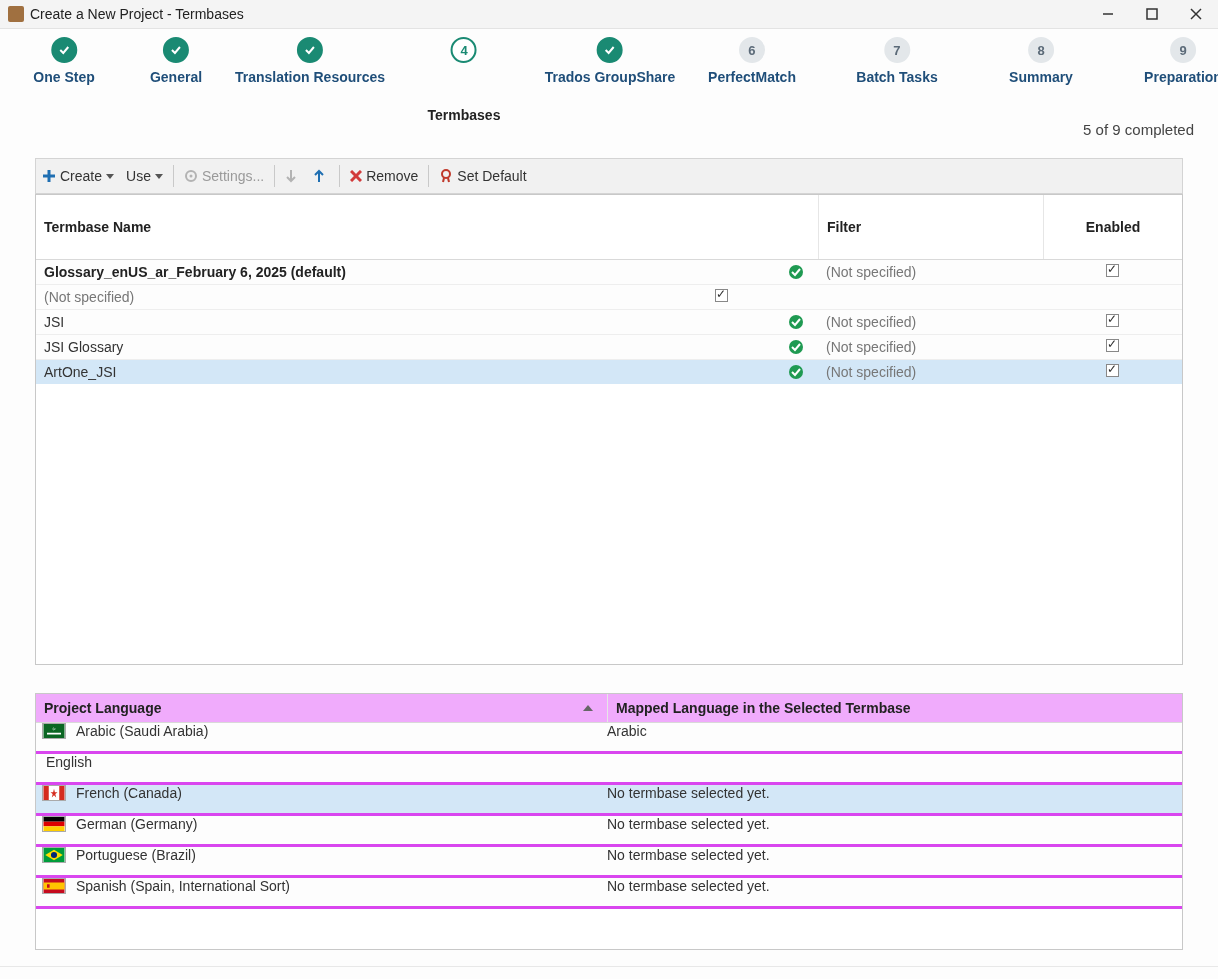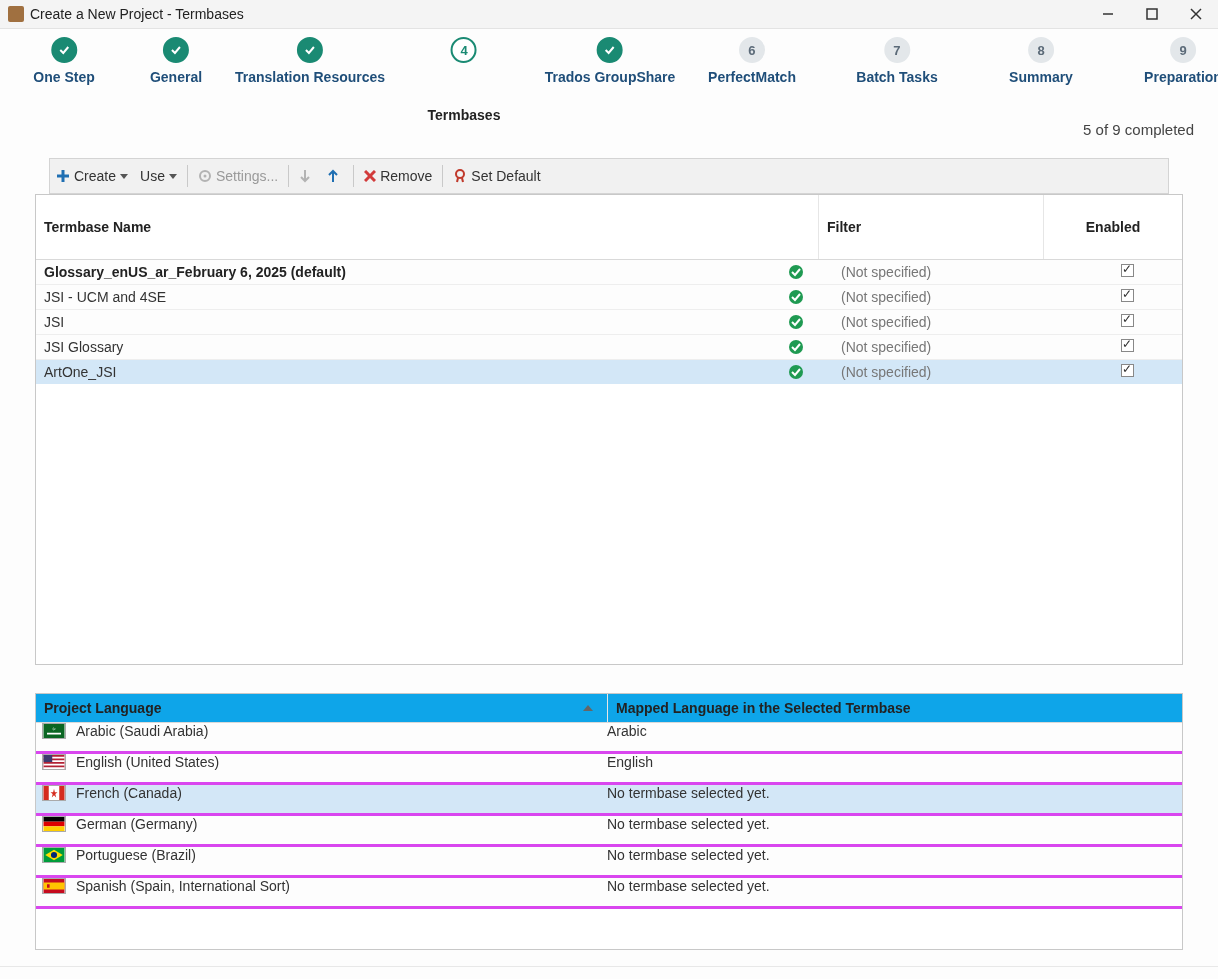--- a/index.html
+++ b/index.html
@@ -20,49 +20,49 @@
   .step-label { font-size:14px; font-weight:600; white-space:nowrap; }
   .label-done, .label-pending { color:#1f4e79; }
   .label-current { color:#222; font-weight:700;margin-top:44px; }
   .track { position:absolute; top:16px; height:2px; z-index:-1; }
   .track.green { background:#1a8a73; }
   .track.grey { background:#d4d9dd; }
 
   .completed-label { text-align:right; color:#444; font-size:15px; margin:24px 24px 20px 0; }
 
   
-  .toolbar { display:flex; align-items:center; height:34px; background:#f1f1f1; border:1px solid #d4d4d4; margin:0 49px; }
+  .toolbar { display:flex; align-items:center; height:34px; background:#f1f1f1; border:1px solid #d4d4d4; margin:0 35px; }
   .tb-btn { display:flex; align-items:center; padding:0 6px; height:34px; color:#333; cursor:pointer; }
   .tb-btn.disabled { color:#9a9a9a; cursor:default; }
   .tb-sep { width:1px; height:22px; background:#c9c9c9; margin:0 4px; }
   .caret-down { display:inline-block; margin-left:4px; width:0; height:0; border-left:4px solid transparent; border-right:4px solid transparent; border-top:5px solid #555; vertical-align:middle; }
   .ico { display:inline-flex; margin-right:4px; }
 
   
   .grid { border:1px solid #c8c8c8; margin:0 35px; }
   .ghead { display:flex; background:#fff; border-bottom:1px solid #d9d9d9; }
   .ghead .gh { font-weight:700; padding:24px 8px; color:#222; border-right:1px solid #e6e6e6;}
   .ghead .gh:last-child{ border-right:none; }
-  .grow { display:flex; align-items:center; border-bottom:1px solid #eee; height:24px;gap:15px; }
+  .grow { display:flex; align-items:center; border-bottom:1px solid #eee; height:24px; }
   .grow:last-child{ border-bottom:none;}
   .grow.sel { background:#d3e7f7; }
   .gc { padding:0 8px; overflow:hidden; white-space:nowrap; }
   .col-name { flex:0 0 766px; display:flex; align-items:center;}
   .col-filt { flex:0 0 208px; color:#777;}
   .col-en   { flex:1; text-align:center; }
   .bold { font-weight:700; color:#222;}
   .check-ico { width:16px; height:16px; margin-left:auto; margin-right:6px; }
   .check-ico circle { fill:#1f9a52; }
   .check-ico path { stroke:#fff; stroke-width:2; fill:none; }
 
   .tb-area { height:280px; background:#fff; }
 
   
   .lang-grid { border:1px solid #c8c8c8; margin:28px 35px 0 35px; }
-  .lang-head { display:flex; background:#0ea5e9; border-bottom:1px solid #d9d9d9; }
+  .lang-head { display:flex; background:#f0abfc; border-bottom:1px solid #d9d9d9; }
   .lang-head .lh { font-weight:700; padding:6px 8px; color:#222; display:flex; align-items:center; }
   .lh.proj { flex:0 0 555px; border-right:1px solid #e6e6e6; justify-content:space-between;}
   .lh.map  { flex:1; }
   .lrow { display:flex; align-items:flex-start; height:28px; border-bottom:3px solid #d946ef; }
   .lrow.sel{ background:#d3e7f7;}
   .lc.proj { flex:0 0 555px; display:flex; align-items:center; padding-left:6px;}
   .lc.map { flex:1; padding-left:10px; color:#333;}
   .flag { width:24px; height:16px; margin-right:10px; border:1px solid #aaa; box-sizing:border-box;}
   .sort-tri { width:0;height:0;border-left:5px solid transparent;border-right:5px solid transparent;border-bottom:6px solid #666; margin-right:6px;}
 
@@ -240,27 +240,20 @@
           <span class="bold">Glossary_enUS_ar_February 6, 2025 (default)</span>
           <svg class="check-ico" viewBox="0 0 16 16">
             <circle cx="8" cy="8" r="7"></circle>
             <path d="M4 8 L7 11 L12 5"></path>
           </svg>
         </div>
         <div class="gc col-filt">(Not specified)</div>
         <div class="gc col-en"><input type="checkbox" class="cbx" checked="" style=""></div>
       </div>
       <div class="grow">
-        <div class="gc col-name">
-          <span class="">JSI - UCM and 4SE</span>
-          <svg class="check-ico" viewBox="0 0 16 16">
-            <circle cx="8" cy="8" r="7"></circle>
-            <path d="M4 8 L7 11 L12 5"></path>
-          </svg>
-        </div>
         <div class="gc col-filt">(Not specified)</div>
         <div class="gc col-en"><input type="checkbox" class="cbx" checked="" style=""></div>
       </div>
       <div class="grow">
         <div class="gc col-name">
           <span class="">JSI</span>
           <svg class="check-ico" viewBox="0 0 16 16">
             <circle cx="8" cy="8" r="7"></circle>
             <path d="M4 8 L7 11 L12 5"></path>
           </svg>
@@ -308,31 +301,20 @@
           <svg class="flag" viewBox="0 0 24 16">
             <rect width="24" height="16" fill="#0b6623"></rect>
             <rect x="4" y="10" width="16" height="2" fill="#fff"></rect>
             <text x="12" y="7" font-size="4" fill="#fff" text-anchor="middle">ﷻ</text>
           </svg>
           <span>Arabic (Saudi Arabia)</span>
         </div>
         <div class="lc map">Arabic</div>
       </div>
       <div class="lrow">
-        <div class="lc proj">
-          <svg class="flag" viewBox="0 0 24 16">
-            <rect width="24" height="16" fill="#b22234"></rect>
-            <rect y="2" width="24" height="2" fill="#fff"></rect>
-            <rect y="6" width="24" height="2" fill="#fff"></rect>
-            <rect y="10" width="24" height="2" fill="#fff"></rect>
-            <rect y="14" width="24" height="2" fill="#fff"></rect>
-            <rect width="10" height="8" fill="#3c3b6e"></rect>
-          </svg>
-          <span>English (United States)</span>
-        </div>
         <div class="lc map">English</div>
       </div>
       <div class="lrow sel">
         <div class="lc proj">
           <svg class="flag" viewBox="0 0 24 16">
             <rect width="24" height="16" fill="#fff"></rect>
             <rect width="6" height="16" fill="#d52b1e"></rect>
             <rect x="18" width="6" height="16" fill="#d52b1e"></rect>
             <polygon points="12,3 13,7 16,7 13.5,9 14.5,13 12,10.5 9.5,13 10.5,9 8,7 11,7" fill="#d52b1e"></polygon>
           </svg>

